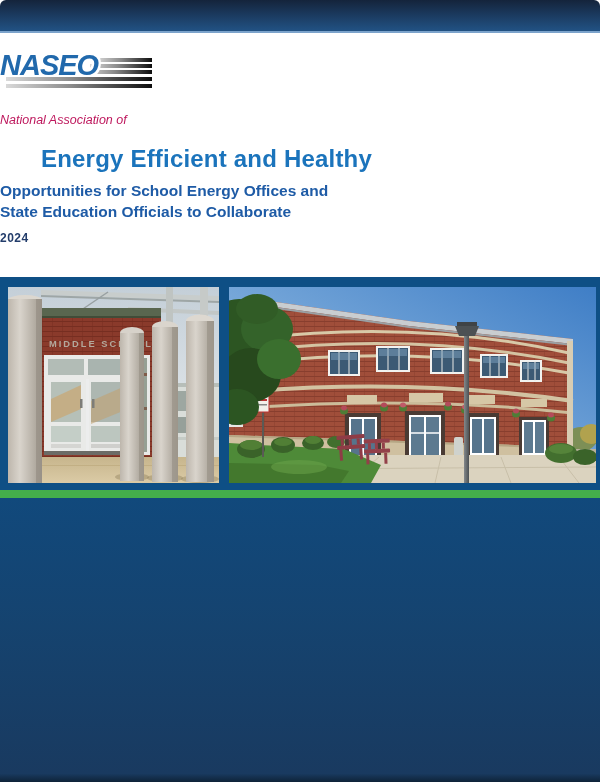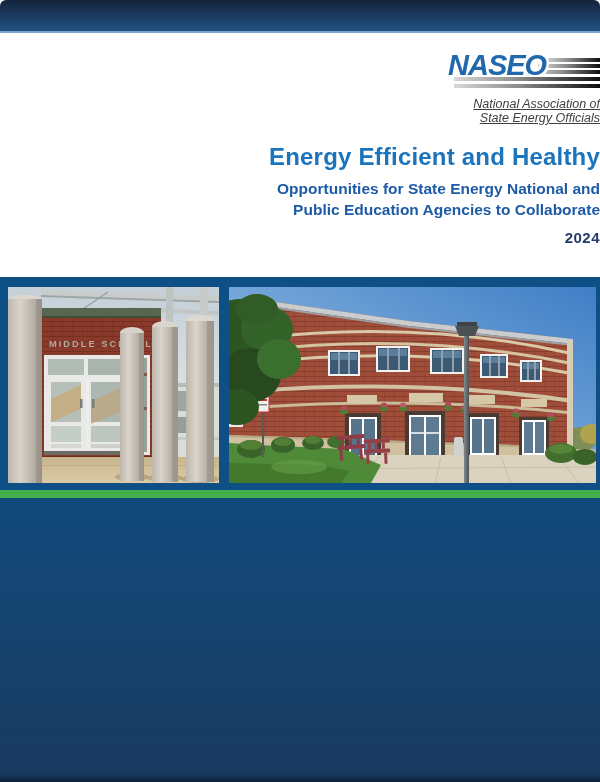--- a/index.html
+++ b/index.html
@@ -14,21 +14,21 @@
   .top-bar{
     height:31px;
     background:linear-gradient(180deg,#14243b 0%,#1b3a5f 48%,#215081 96%);
     border-bottom:2px solid #7ca3cb;
     border-radius:6px 6px 0 0;
   }
   
   .white-section{
     height:244px;
     background:#ffffff;
-    text-align:right;
+    text-align:left;
     padding-top:20px;
     box-sizing:border-box;
   }
   .logo{display:inline-block;}
   .logo-mark{
     position:relative;
     width:152px;height:38px;
     margin:0 auto;
   }
   .logo-stripe{
@@ -43,41 +43,40 @@
   .naseo-wordmark{
     position:absolute;top:-4px;left:0;
     font-size:29px;font-weight:bold;font-style:italic;
     letter-spacing:-1px;
     color:#2169ac;
     text-shadow:
       -2px 0 0 #fff, 2px 0 0 #fff, 0 -2px 0 #fff, 0 2px 0 #fff,
       -2px -2px 0 #fff, 2px 2px 0 #fff, -2px 2px 0 #fff, 2px -2px 0 #fff;
   }
   .logo-tagline{
-    margin-top:6px;
+    margin-top:22px;
     font-style:italic;
     font-size:12.5px;line-height:14px;
-    color:#404040;
-    text-decoration:underline;
+    color:#be185d;
   }
   .cover-title{
     margin:16px 0 0 0;
     font-size:24px;line-height:29px;font-weight:bold;
     color:#1b74bc;
     letter-spacing:.2px;
     padding-left:41px;
   }
   .cover-subtitle{
     margin:7px 0 0 0;
     font-size:15.5px;line-height:21px;font-weight:bold;
     color:#1e5ba6;
   }
   .cover-year{
     margin-top:9px;
-    font-size:15px;font-weight:bold;
+    font-size:12px;font-weight:bold;
     color:#233d6b;
     letter-spacing:.5px;
   }
   
   .photo-band{
     height:213px;
     background:#0e4f85;
     box-sizing:border-box;
     padding:10px 4px 7px 8px;
     display:flex;
@@ -106,30 +105,29 @@
       <div class="logo-mark">
         <div class="logo-stripe s1"></div>
         <div class="logo-stripe s2"></div>
         <div class="logo-stripe s3"></div>
         <div class="logo-stripe s4"></div>
         <div class="logo-stripe s5"></div>
         <span class="naseo-wordmark">NASEO</span>
       </div>
       <div class="logo-tagline">
         <div>National Association of</div>
-        <div>State Energy Officials</div>
       </div>
     </div>
 
     <h1 class="cover-title">
       <div>Energy Efficient and Healthy</div>
     </h1>
     <h2 class="cover-subtitle">
-      <div>Opportunities for State Energy National and</div>
-      <div>Public Education Agencies to Collaborate</div>
+      <div>Opportunities for School Energy Offices and</div>
+      <div>State Education Officials to Collaborate</div>
     </h2>
     <div class="cover-year">2024</div>
   </div>
 
   <div class="photo-band">
 
     <div class="photo photo-left">
       <svg viewBox="0 0 211 196" preserveAspectRatio="none">
         <defs>
           <linearGradient id="lsky" x1="0" y1="0" x2="0" y2="1">

